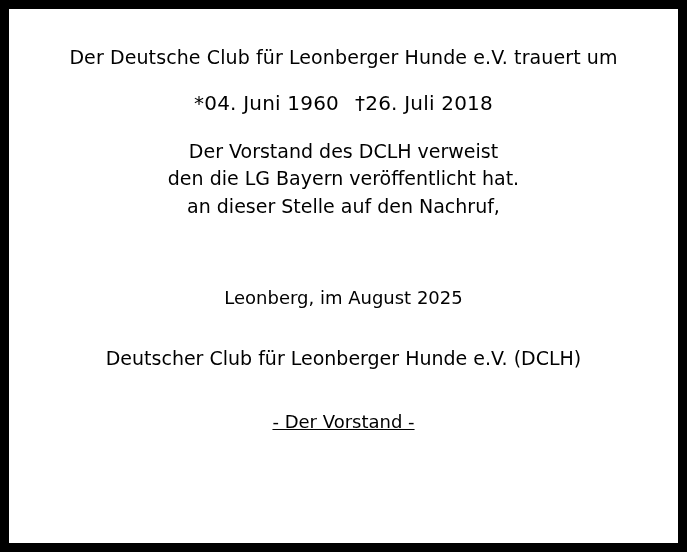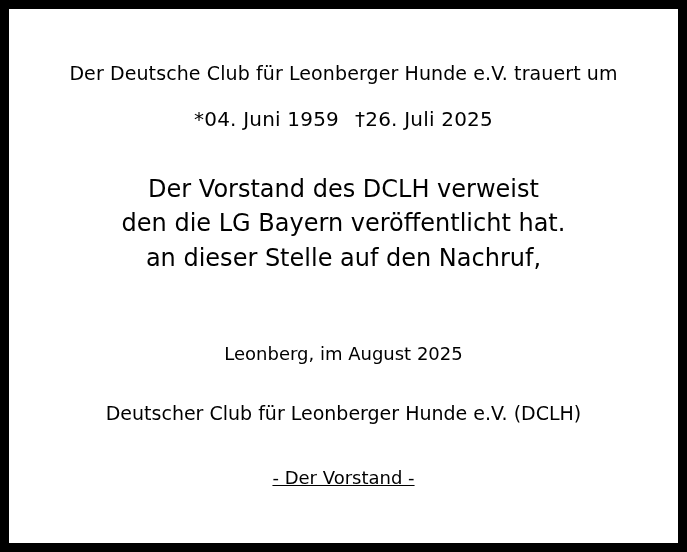--- a/index.html
+++ b/index.html
@@ -13,21 +13,21 @@
     font-family: "DejaVu Sans", sans-serif;
     color: #000000;
     overflow: hidden;
   }
   .obituary-card {
     box-sizing: border-box;
     width: 687px;
     height: 552px;
     background: #ffffff;
     border: 9px solid #000000;
-    padding: 16px;
+    padding: 0;
     display: flex;
     flex-direction: column;
     align-items: center;
   }
   .inner {
     width: 100%;
     box-sizing: border-box;
     padding: 30px 24px 18px 24px;
     text-align: center;
   }
@@ -50,23 +50,23 @@
     font-size: 20px;
     line-height: 1.3;
     margin: 20px 0 0 0;
     letter-spacing: 0.2px;
   }
   .dates-line .date-sep {
     display: inline-block;
     width: 16px;
   }
   .body-block {
-    font-size: 24px;
+    font-size: 19px;
     line-height: 1.45;
-    margin: 40px 0 0 0;
+    margin: 22px 0 0 0;
   }
   .body-block .body-line {
     display: block;
   }
   .place-date {
     font-size: 18px;
     line-height: 1.3;
     margin: 66px 0 0 0;
   }
   .org-line {
@@ -84,21 +84,21 @@
 </head>
 <body>
 
 <div class="obituary-card">
   <div class="inner">
 
     <p class="intro-line">Der Deutsche Club für Leonberger Hunde e.V. trauert um</p>
 
 
     <p class="dates-line">
-      <span>*04. Juni 1959</span><span class="date-sep"></span><span>†26. Juli 2025</span>
+      <span>*04. Juni 1960</span><span class="date-sep"></span><span>†26. Juli 2018</span>
     </p>
 
     <div class="body-block">
       <span class="body-line">Der Vorstand des DCLH verweist</span>
       <span class="body-line">den die LG Bayern veröffentlicht hat.</span>
       <span class="body-line">an dieser Stelle auf den Nachruf,</span>
     </div>
 
     <p class="place-date">Leonberg, im August 2025</p>
 

